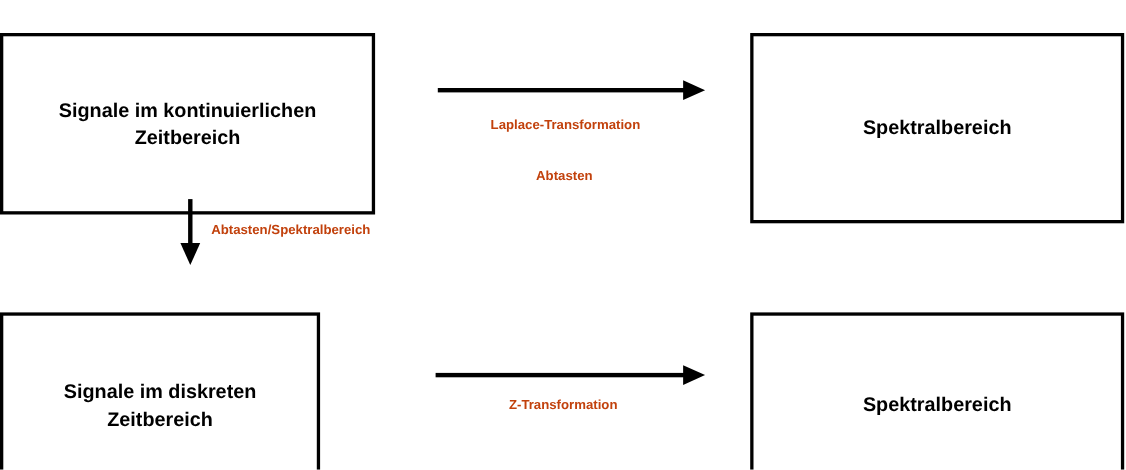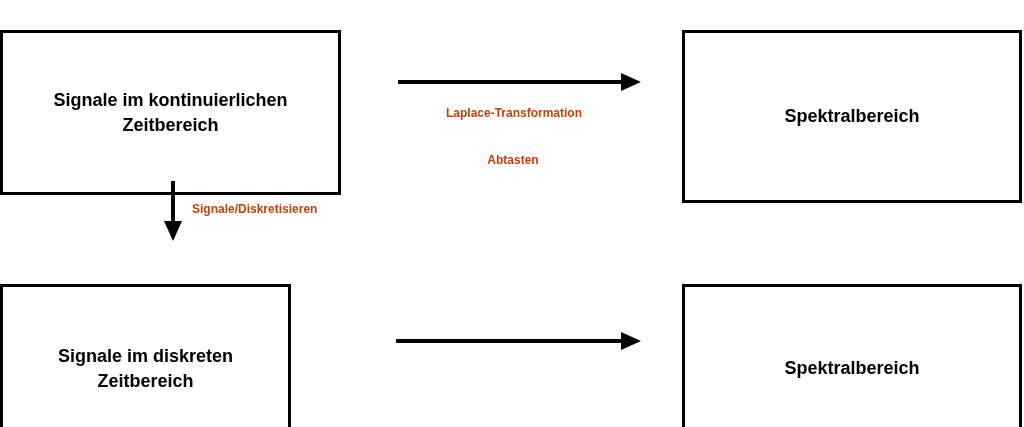--- a/index.html
+++ b/index.html
@@ -148,20 +148,21 @@
     <div class="shaft"></div>
     <div class="head"></div>
   </div>
   <div class="label center" id="label-laplace">Laplace-Transformation</div>
   <div class="label center" id="label-abtasten">Abtasten</div>
 
   <div class="arrow-v" id="arrow-down">
     <div class="shaft"></div>
     <div class="head"></div>
   </div>
-  <div class="label" id="label-diskret">Signale/Diskretisieren</div>
+  <div class="label" id="label-diskret">Abtasten/Spektralbereich</div>
 
   <div class="arrow-h" id="arrow-bottom">
     <div class="shaft"></div>
     <div class="head"></div>
   </div>
+  <div class="label center" id="label-ztrans">Z-Transformation</div>
 
 </div>
 
 </body></html>

